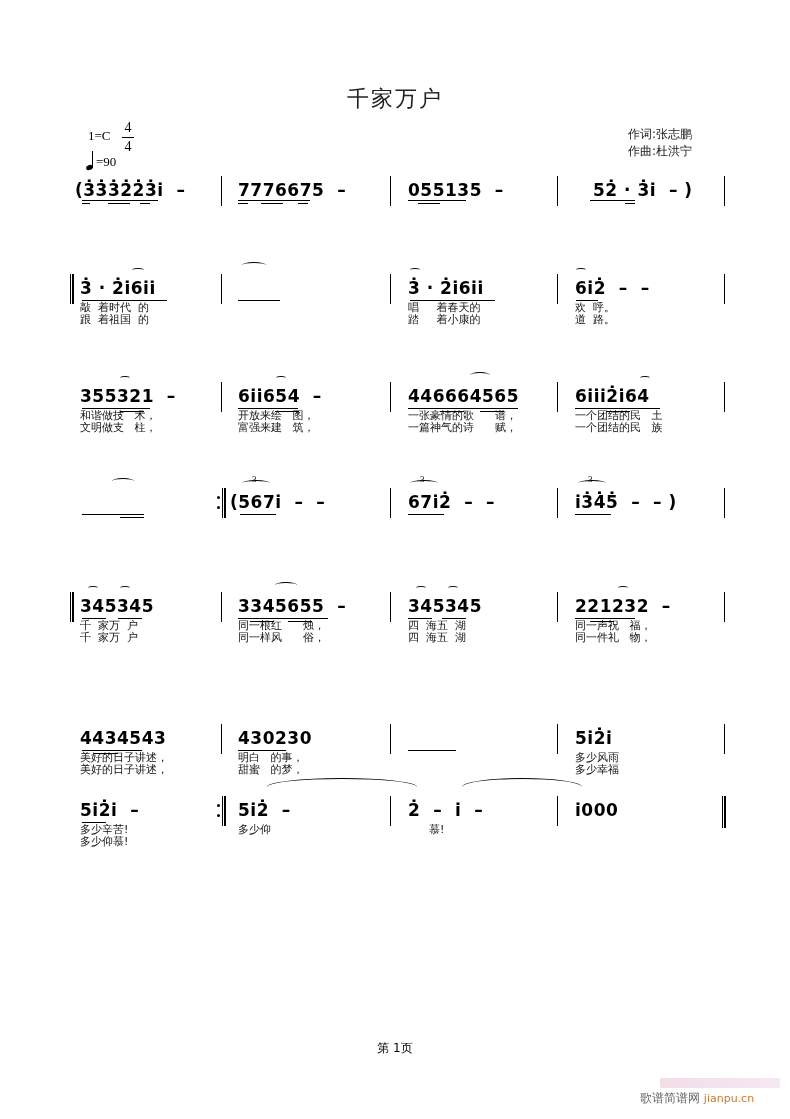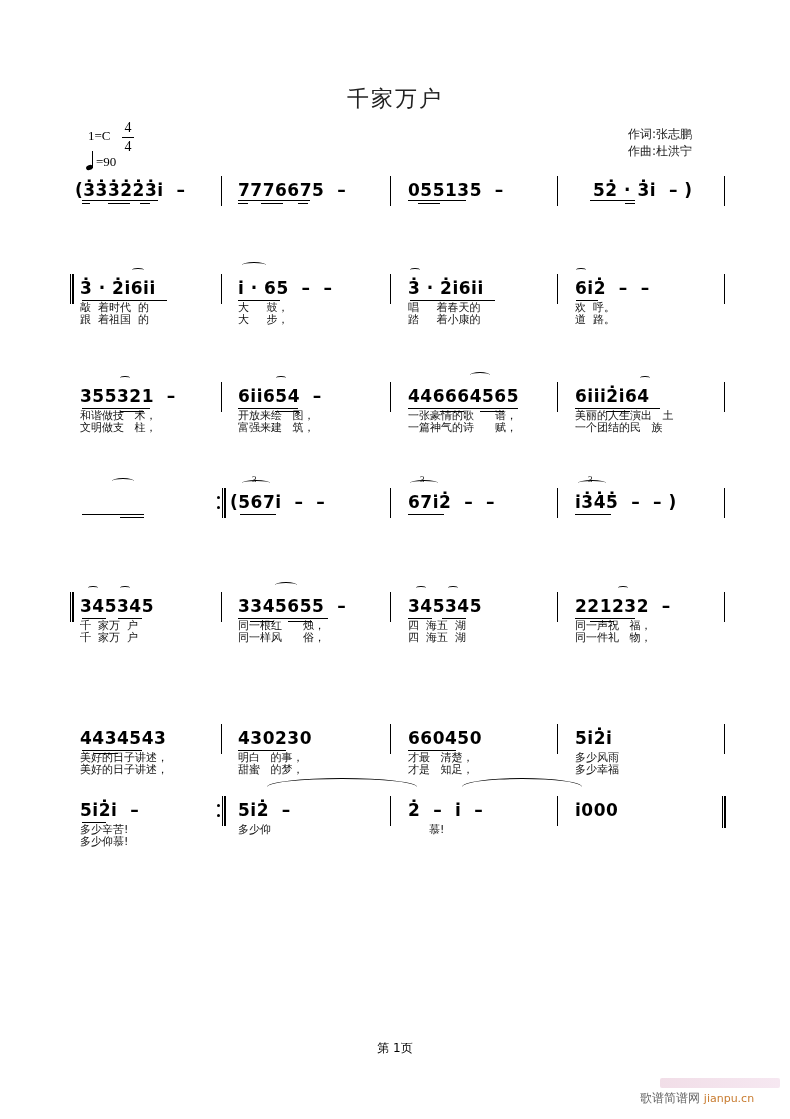--- a/index.html
+++ b/index.html
@@ -156,25 +156,20 @@
 <div class="row" style="top:274px; height:70px;">
   <div class="dblbar" style="left:0; top:0; height:30px;"></div>
   <div class="slur" style="left:62px; top:-6px; width:12px; height:4px;"></div>
   <div class="measure" style="left:10px;">
     <div class="notes">3̇ · 2̇i̇6i̇i̇</div>
     <div class="lyric">敲  着时代  的</div>
     <div class="lyric">跟  着祖国  的</div>
   </div>
   <div class="barline" style="left:151px; top:0; height:30px;"></div>
   <div class="slur" style="left:172px; top:-12px; width:24px; height:6px;"></div>
-  <div class="measure" style="left:168px;">
-    <div class="notes">i̇ · 65  –  –</div>
-    <div class="lyric">大     鼓，</div>
-    <div class="lyric">大     步，</div>
-  </div>
   <div class="barline" style="left:320px; top:0; height:30px;"></div>
   <div class="slur" style="left:340px; top:-6px; width:10px; height:4px;"></div>
   <div class="measure" style="left:338px;">
     <div class="notes">3̇ · 2̇i̇6i̇i̇</div>
     <div class="lyric">唱     着春天的</div>
     <div class="lyric">踏     着小康的</div>
   </div>
   <div class="barline" style="left:487px; top:0; height:30px;"></div>
   <div class="slur" style="left:506px; top:-6px; width:10px; height:4px;"></div>
   <div class="measure" style="left:505px;">
@@ -207,21 +202,21 @@
   <div class="slur" style="left:400px; top:-10px; width:20px; height:6px;"></div>
   <div class="measure" style="left:338px;">
     <div class="notes">446664565</div>
     <div class="lyric">一张豪情的歌      谱，</div>
     <div class="lyric">一篇神气的诗      赋，</div>
   </div>
   <div class="barline" style="left:487px; top:0; height:30px;"></div>
   <div class="slur" style="left:570px; top:-6px; width:10px; height:4px;"></div>
   <div class="measure" style="left:505px;">
     <div class="notes">6i̇i̇i̇2̇i̇64</div>
-    <div class="lyric">美丽的人生演出   土</div>
+    <div class="lyric">一个团结的民   土</div>
     <div class="lyric">一个团结的民   族</div>
   </div>
   <div class="barline" style="left:654px; top:0; height:30px;"></div>
   <div class="uline" style="left:12px; top:26px; width:68px;"></div>
   <div class="uline" style="left:50px; top:29px; width:24px;"></div>
   <div class="uline" style="left:168px; top:26px; width:60px;"></div>
   <div class="uline" style="left:205px; top:29px; width:24px;"></div>
   <div class="uline" style="left:338px; top:26px; width:110px;"></div>
   <div class="uline" style="left:370px; top:29px; width:24px;"></div>
   <div class="uline" style="left:410px; top:29px; width:24px;"></div>
@@ -307,25 +302,20 @@
     <div class="lyric">美好的日子讲述，</div>
     <div class="lyric">美好的日子讲述，</div>
   </div>
   <div class="barline" style="left:151px; top:0; height:30px;"></div>
   <div class="measure" style="left:168px;">
     <div class="notes">430230</div>
     <div class="lyric">明白   的事，</div>
     <div class="lyric">甜蜜   的梦，</div>
   </div>
   <div class="barline" style="left:320px; top:0; height:30px;"></div>
-  <div class="measure" style="left:338px;">
-    <div class="notes">660450</div>
-    <div class="lyric">才最   清楚，</div>
-    <div class="lyric">才是   知足，</div>
-  </div>
   <div class="barline" style="left:487px; top:0; height:30px;"></div>
   <div class="measure" style="left:505px;">
     <div class="notes">5i̇2̇i̇</div>
     <div class="lyric">多少风雨</div>
     <div class="lyric">多少幸福</div>
   </div>
   <div class="barline" style="left:654px; top:0; height:30px;"></div>
   <div class="uline" style="left:12px; top:26px; width:60px;"></div>
   <div class="uline" style="left:24px; top:29px; width:24px;"></div>
   <div class="uline" style="left:168px; top:26px; width:48px;"></div>

